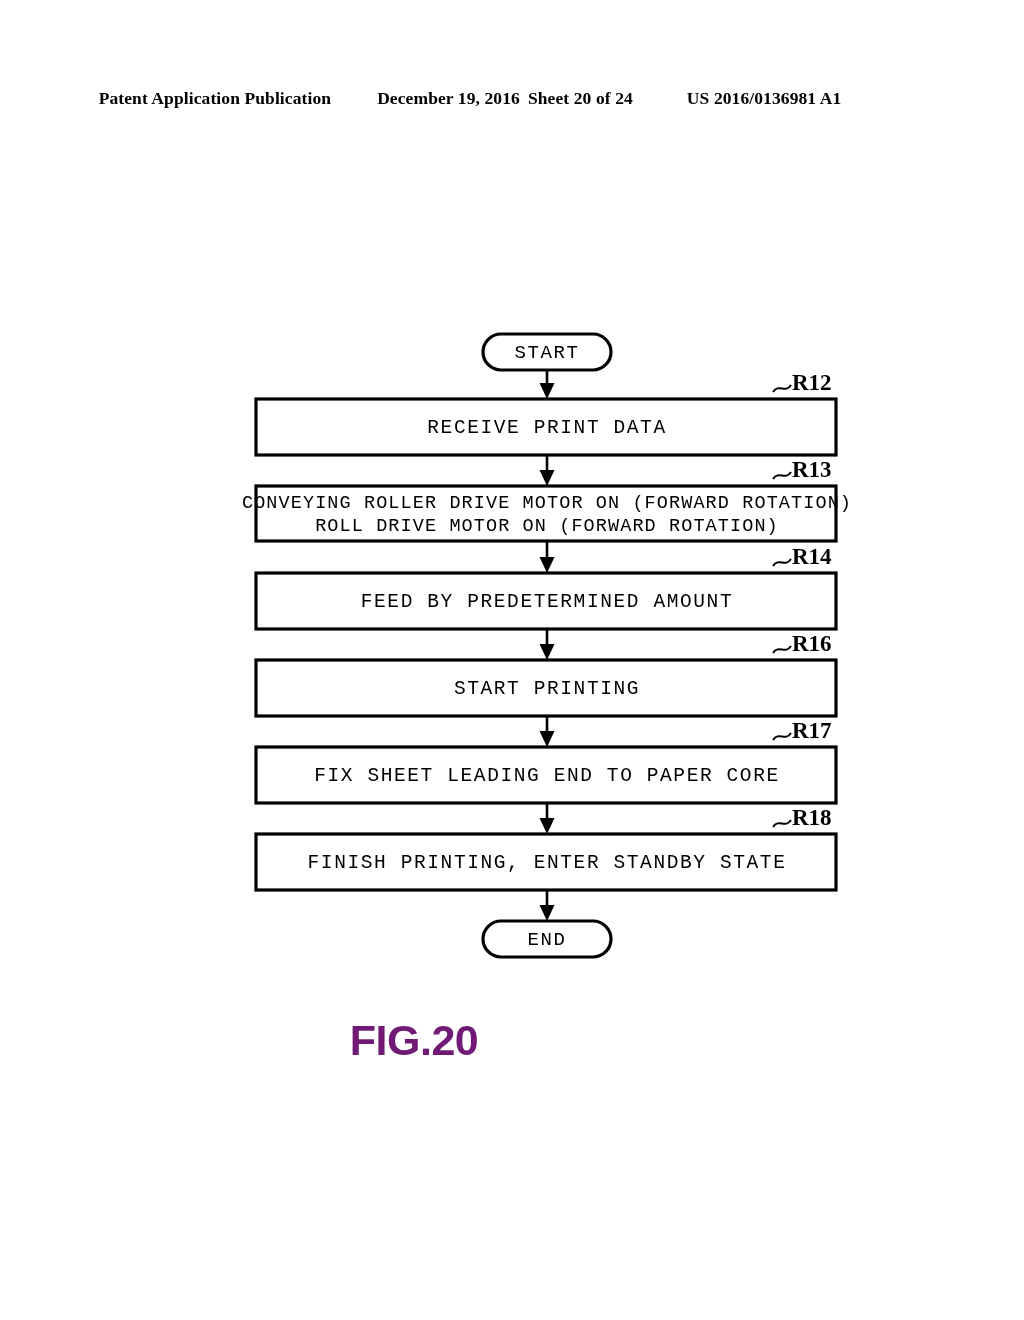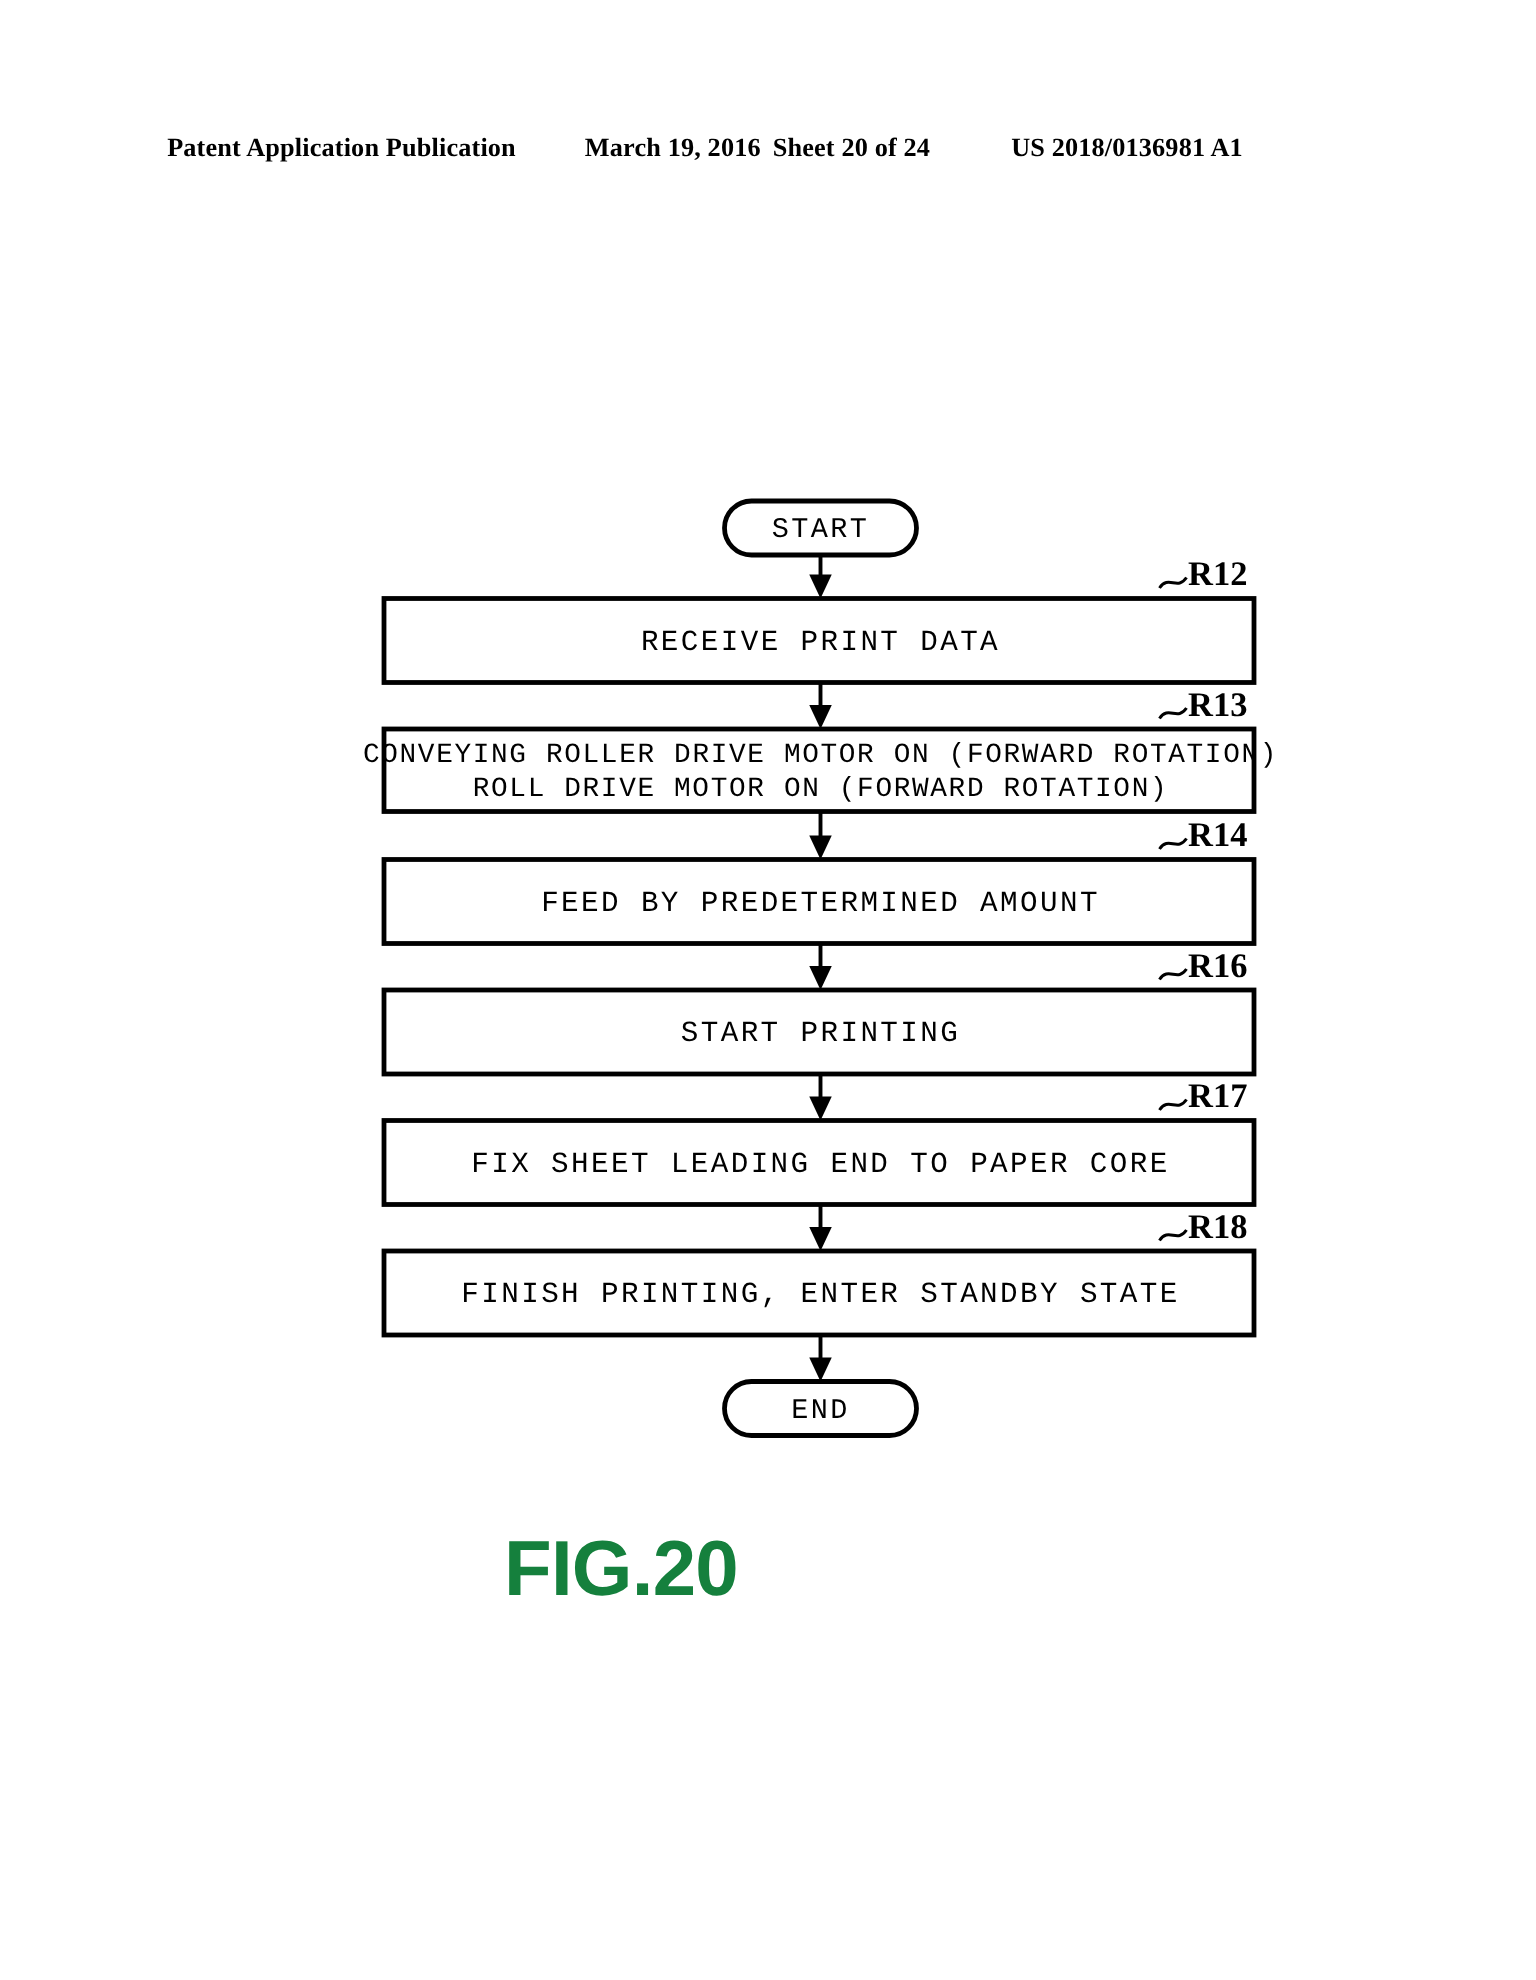--- a/index.html
+++ b/index.html
@@ -100,33 +100,33 @@
 
   
   .fig-caption {
     position: absolute;
     top: 1016px;
     left: 0;
     width: 828px;
     text-align: center;
     font-family: "Liberation Sans", sans-serif;
     font-weight: bold;
-    font-size: 52px;
+    font-size: 43px;
     letter-spacing: -0.5px;
-    color: #15803d;
+    color: #701a75;
   }
 </style>
 </head>
 <body>
 
 <div class="patent-header">
   <span class="hd-pub">Patent Application Publication</span>
-  <span class="hd-date">March 19, 2016</span>
+  <span class="hd-date">December 19, 2016</span>
   <span class="hd-sheet">Sheet 20 of 24</span>
-  <span class="hd-num">US 2018/0136981 A1</span>
+  <span class="hd-num">US 2016/0136981 A1</span>
 </div>
 
 <div id="flow-canvas">
   <svg viewBox="0 0 1024 1320" xmlns="http://www.w3.org/2000/svg">
 
     <defs>
       
     </defs>
 
     <g>

